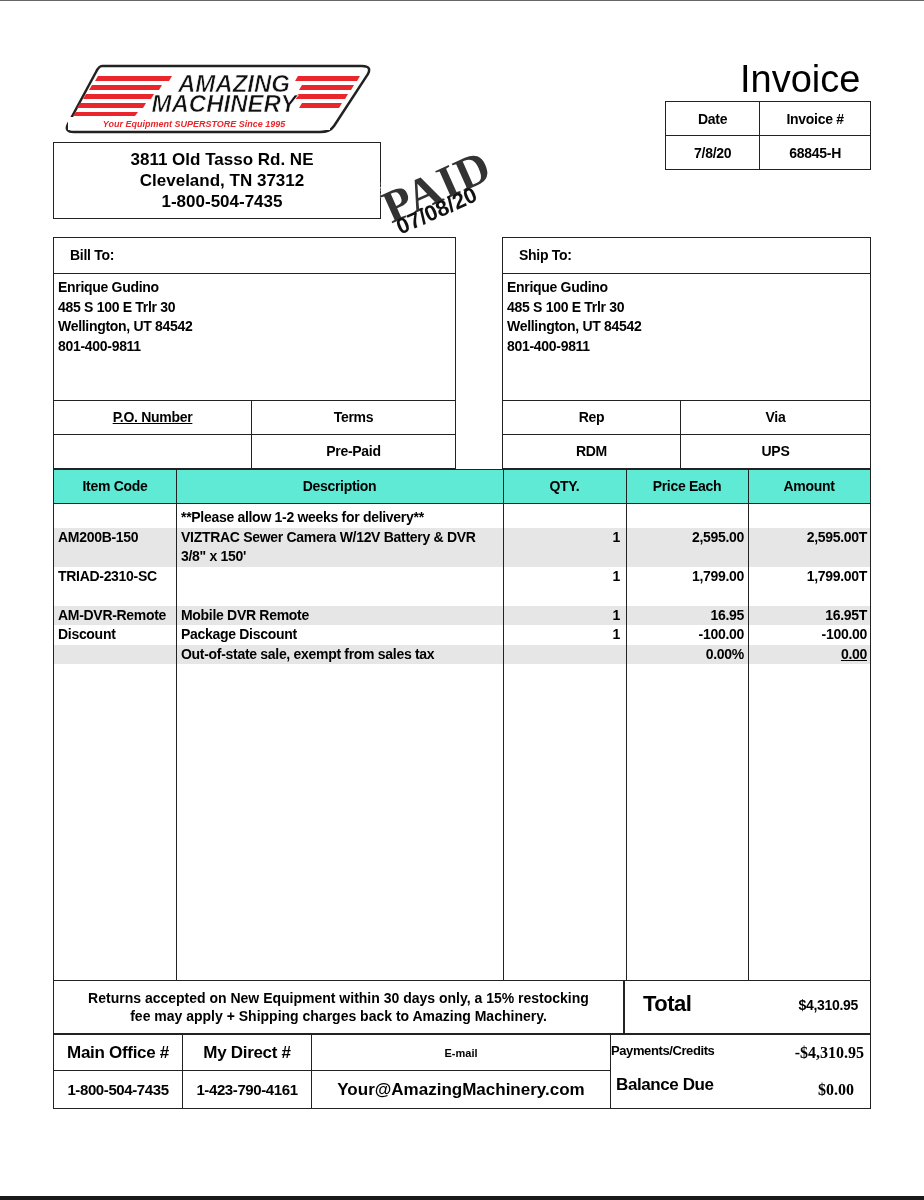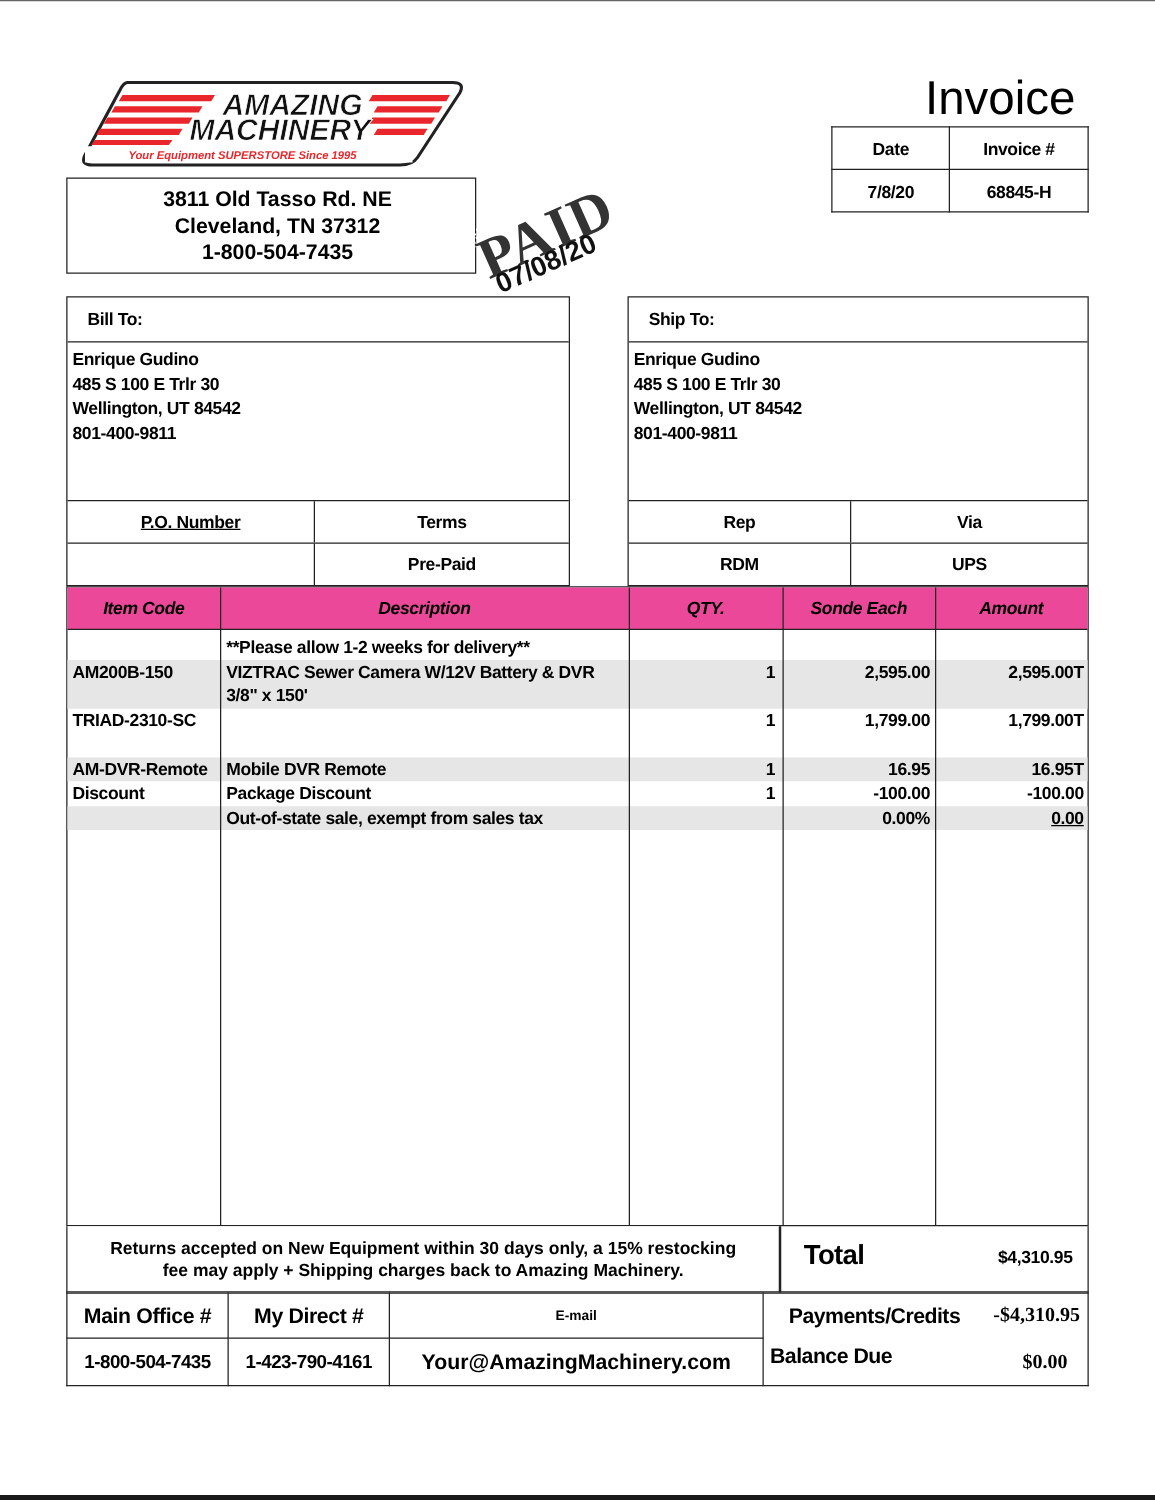--- a/index.html
+++ b/index.html
@@ -31,21 +31,21 @@
                  background-image:radial-gradient(#fff 0.8px, transparent 1.1px); background-size:3px 3px; }
   #stamp .date { position:absolute; left:22px; top:58px; font-weight:bold; font-size:22px; transform:rotate(-24deg); color:#111; }
 
   
   .hdr-cell { font-weight:bold; font-size:14px; letter-spacing:-0.3px; }
   .addr-lines div { font-weight:bold; font-size:14px; line-height:19.5px; letter-spacing:-0.3px; }
 
   
   #items { left:53px; top:469px; width:818px; height:512px; border:1.5px solid #222; }
   .col { position:absolute; top:0; bottom:0; border-left:1.5px solid #222; }
-  .thead { position:absolute; left:0; right:0; top:0; height:33px; border-bottom:1.5px solid #222; background:#ec4899;font-style:italic; }
+  .thead { position:absolute; left:0; right:0; top:0; height:33px; border-bottom:1.5px solid #222; background:#5eead4; }
   .th { position:absolute; top:0; height:33px; line-height:33px; text-align:center; font-weight:bold; font-size:14px; letter-spacing:-0.3px; }
   .row { position:absolute; left:0; right:0; }
   .cell { position:absolute; top:0; font-weight:bold; font-size:14px; letter-spacing:-0.3px; line-height:19px; }
   .r { text-align:right; }
 
   
   #returns { left:53px; top:981px; width:571px; height:53px; border:1.5px solid #222; border-top:none; text-align:center; font-weight:bold; font-size:14px; line-height:18px; padding-top:8px; background:#fff; }
   #total { left:624px; top:981px; width:247px; height:53px; border:1.5px solid #222; border-top:none; }
   #contact { left:53px; top:1034px; width:818px; height:75px; }
 </style>
@@ -136,21 +136,21 @@
     <div class="hdr-cell center" style="width:177px;line-height:33px;border-right:1.5px solid #222;">RDM</div>
     <div class="hdr-cell center" style="flex:1;line-height:33px;">UPS</div>
   </div>
 </div>
 
 <div id="items" class="abs">
   <div class="thead">
     <div class="th" style="left:0;width:122px;">Item Code</div>
     <div class="th" style="left:122px;width:327px;">Description</div>
     <div class="th" style="left:449px;width:123px;">QTY.</div>
-    <div class="th" style="left:572px;width:122px;">Sonde Each</div>
+    <div class="th" style="left:572px;width:122px;">Price Each</div>
     <div class="th" style="left:694px;width:122px;">Amount</div>
   </div>
 
   <div id="rows">
       <div class="row" style="top: 38px; height: 19.5px;">
         <div class="cell" style="left: 4px; width: 118px;"></div>
         <div class="cell" style="left: 127px; width: 320px;">
           <div>**Please allow 1-2 weeks for delivery**</div>
         </div>
         <div class="cell r" style="left: 452px; width: 114px;"></div>
@@ -226,20 +226,20 @@
       <td style="border:1.5px solid #222;text-align:center;font-weight:bold;font-size:11px;">E-mail</td>
     </tr>
     <tr>
       <td style="border:1.5px solid #222;text-align:center;font-weight:bold;font-size:15px;letter-spacing:-0.4px;">1-800-504-7435</td>
       <td style="border:1.5px solid #222;text-align:center;font-weight:bold;font-size:15px;letter-spacing:-0.4px;">1-423-790-4161</td>
       <td style="border:1.5px solid #222;text-align:center;font-weight:bold;font-size:17px;">Your@AmazingMachinery.com</td>
     </tr>
   </tbody>
     </table>
   <div class="abs" style="left:558px;top:0;width:260px;height:75px;border:1.5px solid #222;border-left:none;">
-    <div class="abs" style="left:20px;top:8px;font-weight:bold;font-size:17px;letter-spacing:-0.4px;">Payments/Credits</div>
+    <div class="abs" style="left:0;top:8px;font-weight:bold;font-size:13px;letter-spacing:-0.4px;">Payments/Credits</div>
     <div class="abs" style="right:6px;top:9px;font-family:'Liberation Serif', serif;font-weight:bold;font-size:16px;">-$4,310.95</div>
     <div class="abs" style="left:5px;top:40px;font-weight:bold;font-size:17px;letter-spacing:-0.4px;">Balance Due</div>
     <div class="abs" style="right:16px;top:46px;font-family:'Liberation Serif', serif;font-weight:bold;font-size:16px;">$0.00</div>
   </div>
 </div>
 
 <div class="botline"></div>
 
 </body></html>

